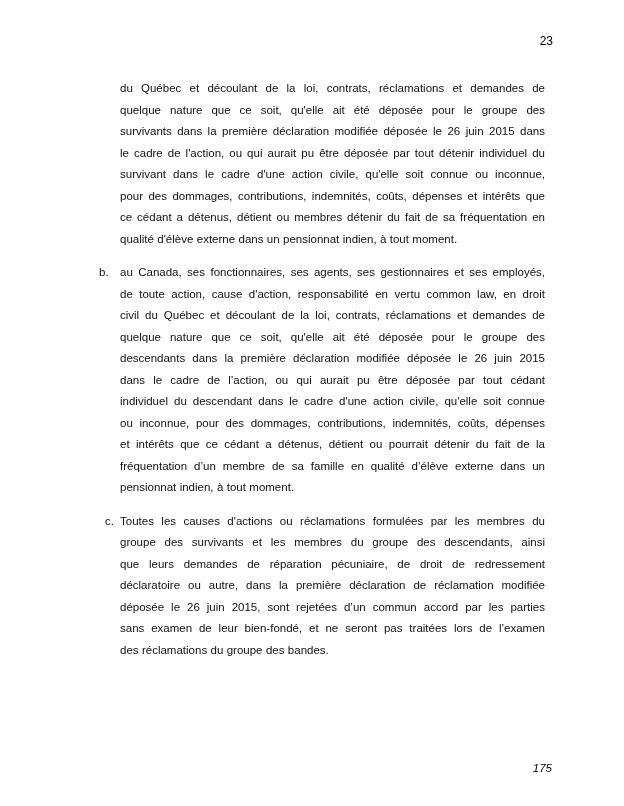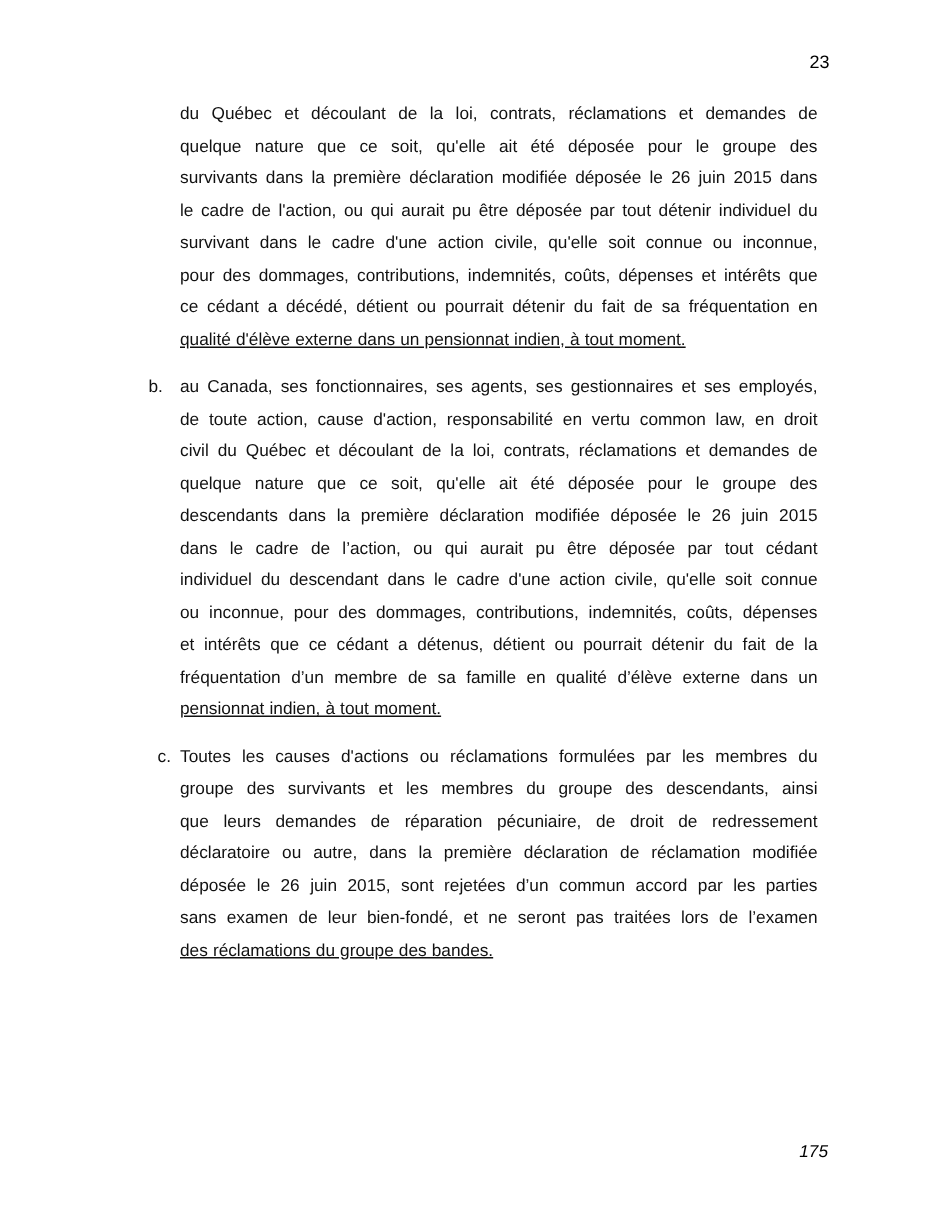--- a/index.html
+++ b/index.html
@@ -32,37 +32,36 @@
     font-style: italic;
   }
   .doc-body {
     position: absolute;
     left: 120px;
     top: 66px;
     width: 425px;
   }
   .paragraph {
     position: relative;
-    margin: 0 0 10px 0;
+    margin: 12px 0 10px 0;
   }
   .paragraph:last-child {
     margin-bottom: 0;
   }
   .jline {
     font-size: 11.5px;
     line-height: 21.5px;
     height: 21.5px;
     text-align: justify;
     text-align-last: justify;
     word-spacing: 0.2px;
   }
   .jline.last {
     text-align: right;
     text-align-last: left;
-    text-decoration: underline;
   }
   .marker {
     position: absolute;
     left: -21px;
     top: 0;
     font-size: 11.5px;
     line-height: 21.5px;
   }
   .p-item-c .marker {
     left: -15px;
@@ -75,21 +74,21 @@
   <div class="page-num top">23</div>
 
   <div class="doc-body">
       <div class="paragraph p-item-a-continuation">
         <div class="jline">du Québec et découlant de la loi, contrats, réclamations et demandes de</div>
         <div class="jline">quelque nature que ce soit, qu'elle ait été déposée pour le groupe des</div>
         <div class="jline">survivants dans la première déclaration modifiée déposée le 26 juin 2015 dans</div>
         <div class="jline">le cadre de l'action, ou qui aurait pu être déposée par tout détenir individuel du</div>
         <div class="jline">survivant dans le cadre d'une action civile, qu'elle soit connue ou inconnue,</div>
         <div class="jline">pour des dommages, contributions, indemnités, coûts, dépenses et intérêts que</div>
-        <div class="jline">ce cédant a décédé, détient ou pourrait détenir du fait de sa fréquentation en</div>
+        <div class="jline">ce cédant a détenus, détient ou membres détenir du fait de sa fréquentation en</div>
         <div class="jline last">qualité d'élève externe dans un pensionnat indien, à tout moment.</div>
       </div>
       <div class="paragraph p-item-b">
         <span class="marker">b.</span>
         <div class="jline">au Canada, ses fonctionnaires, ses agents, ses gestionnaires et ses employés,</div>
         <div class="jline">de toute action, cause d'action, responsabilité en vertu common law, en droit</div>
         <div class="jline">civil du Québec et découlant de la loi, contrats, réclamations et demandes de</div>
         <div class="jline">quelque nature que ce soit, qu'elle ait été déposée pour le groupe des</div>
         <div class="jline">descendants dans la première déclaration modifiée déposée le 26 juin 2015</div>
         <div class="jline">dans le cadre de l’action, ou qui aurait pu être déposée par tout cédant</div>

